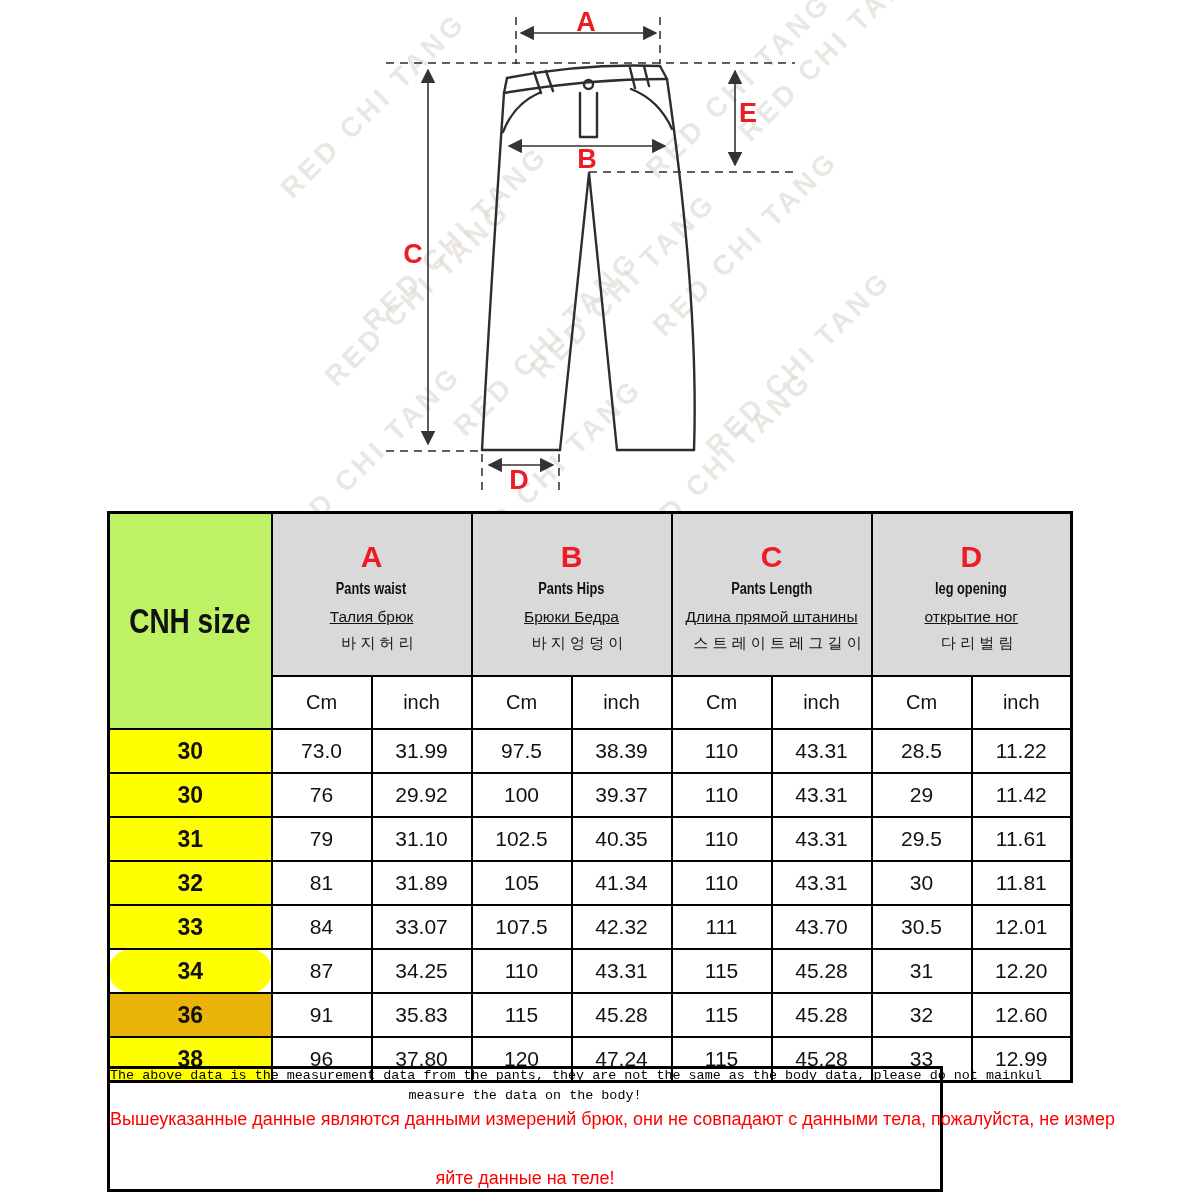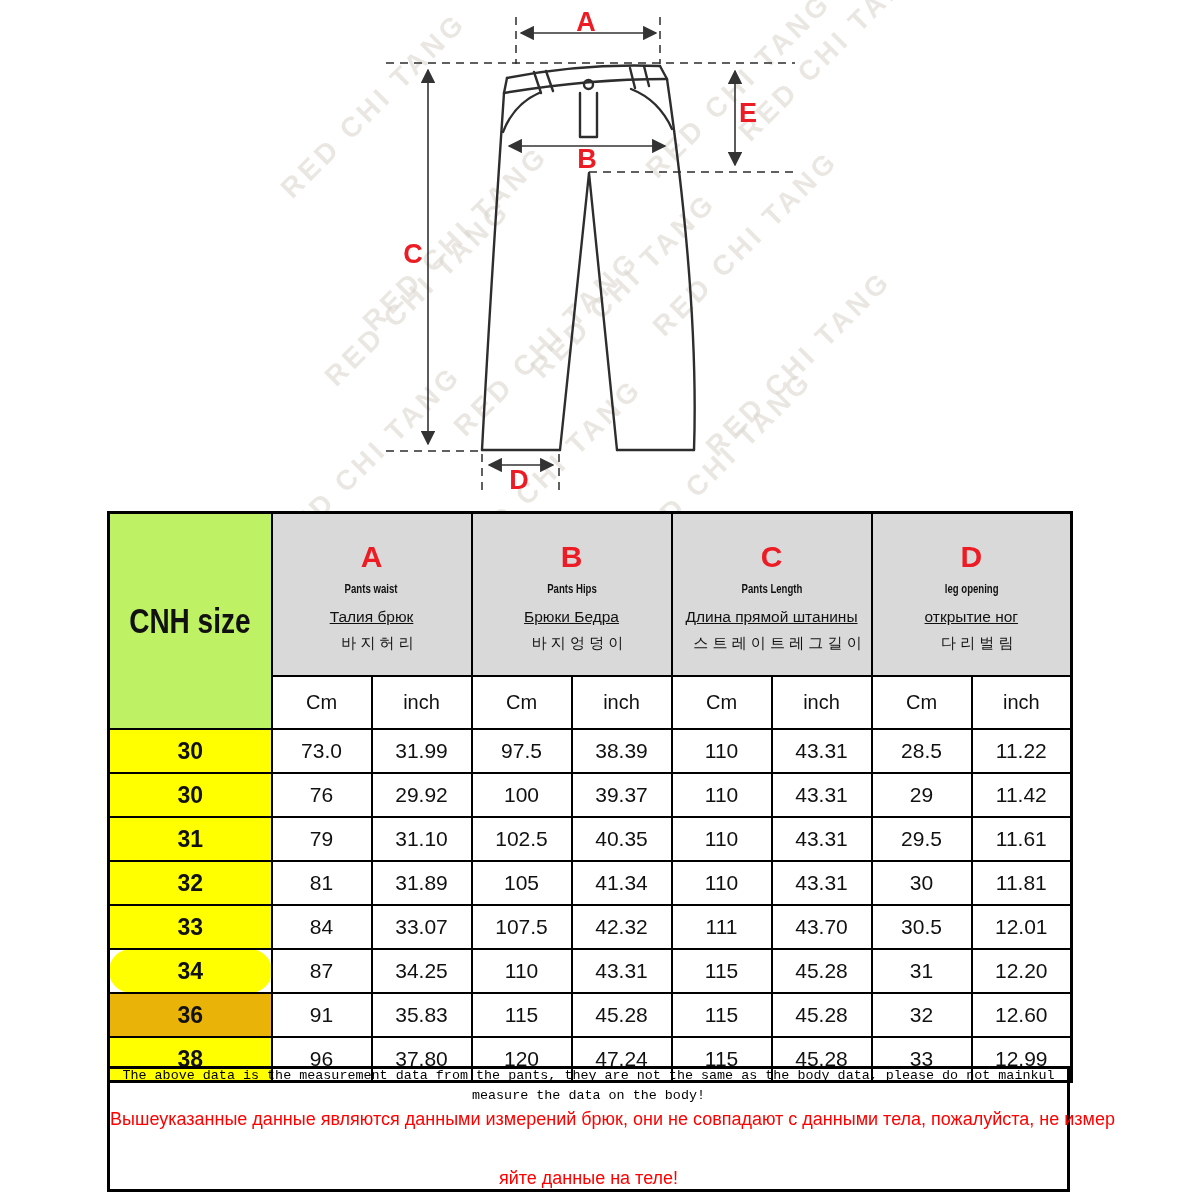--- a/index.html
+++ b/index.html
@@ -18,30 +18,30 @@
   
   #size-table{
     position:absolute;left:107px;top:511px;width:963px;
     border-collapse:collapse;table-layout:fixed;background:#fff;
     border:3px solid #000;
   }
   #size-table td{border:2px solid #000;text-align:center;vertical-align:middle;padding:0;}
   .cnh-head{font-size:35px;font-weight:bold;background:#bef264;}
   .col-head{background:#d9d9d9;height:161px;}
   .col-head .letter{color:#ed1c24;font-size:30px;font-weight:bold;line-height:34px;margin-top:6px;}
-  .col-head .en{font-size:12px;font-weight:bold;line-height:30px;}
+  .col-head .en{font-size:16px;font-weight:bold;line-height:30px;}
   .col-head .ru{font-size:15.5px;line-height:26px;text-decoration:underline;}
   .col-head .ko{font-size:15px;line-height:26px;padding-left:12px;}
   .condensed{display:inline-block;transform:scaleX(0.8);transform-origin:center;white-space:nowrap;}
   .unit-row td{height:51px;font-size:20px;}
   .size-cell{background:#ffff00;font-weight:bold;font-size:23px;height:42px;}
   .val-cell{font-size:21px;height:42px;}
   
   #footer-box{
-    position:absolute;left:107px;top:1066px;width:963px;height:126px;
+    position:absolute;left:107px;top:1066px;width:836px;height:126px;
     border:3px solid #000;box-sizing:border-box;
     display:flex;flex-direction:column;justify-content:center;text-align:center;
   }
   .foot-en{font-family:"Liberation Mono", monospace;font-size:13.4px;line-height:20px;color:#000;white-space:nowrap;}
   .foot-ru{font-size:18px;line-height:27px;white-space:nowrap;}
   .foot-ko{font-size:16.5px;line-height:26px;letter-spacing:1px;color:#000;}
 </style>
 </head>
 <body>
 

